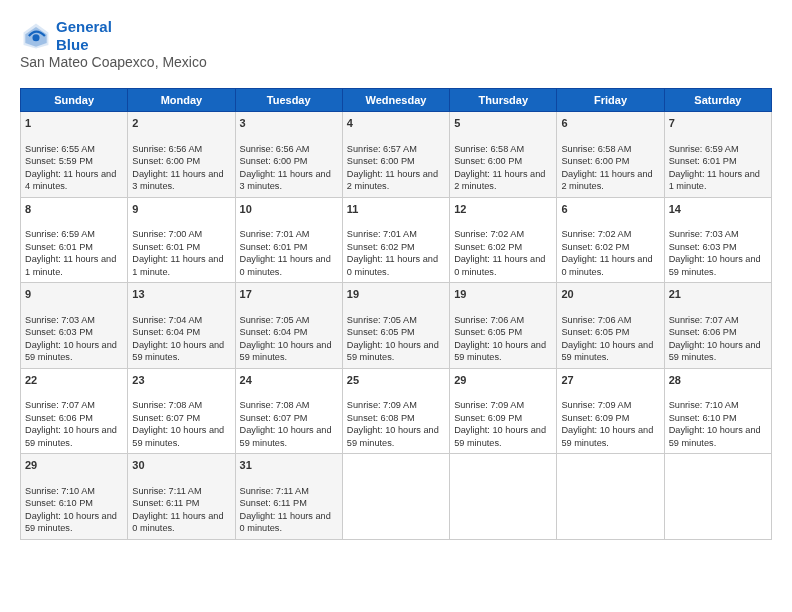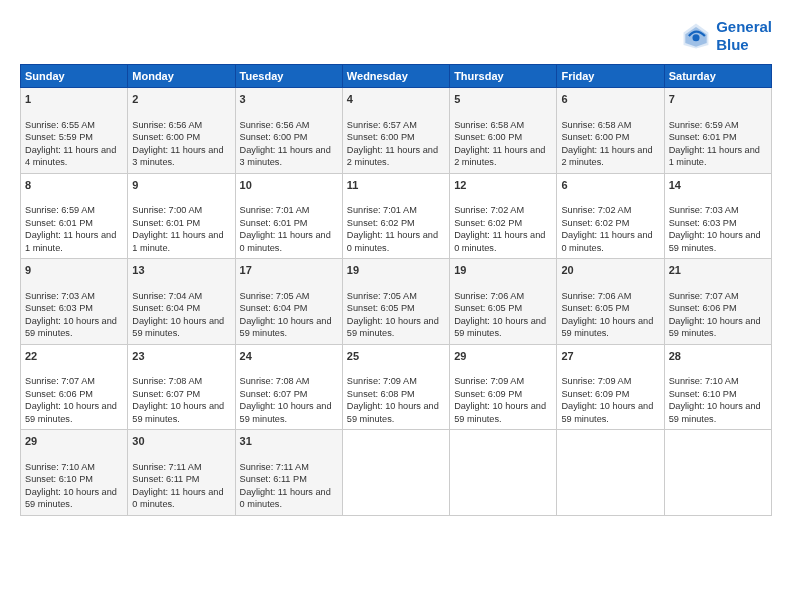--- a/index.html
+++ b/index.html
@@ -11,21 +11,22 @@
       overflow: hidden;
     }
     .page {
       width: 792px;
       padding: 18px 20px 10px 20px;
     }
     .header-row {
       display: flex;
       justify-content: flex-end;
       align-items: flex-start;
-      margin-bottom: 10px;
+      margin-bottom: 18px;
+      flex-direction: column;
     }
     .logo {
       display: flex;
       align-items: center;
       gap: 4px;
     }
     .logo-text {
       font-size: 15px;
       font-weight: bold;
       color: #333;
@@ -51,21 +52,21 @@
       width: 100%;
       border-collapse: collapse;
       font-size: 10px;
     }
     thead tr th {
       background-color: #1565c0;
       color: #fff;
       padding: 5px 4px;
       font-size: 11px;
       font-weight: bold;
-      text-align: left;
+      text-align: center;
       border: 1px solid #0d47a1;
     }
     tbody tr td {
       vertical-align: top;
       padding: 4px 4px;
       border: 1px solid #ccc;
       line-height: 1.35;
       color: #333;
       width: 14.28%;
       height: 80px;
@@ -102,20 +103,21 @@
         <polygon points="18,8 30,16 30,26 18,30 6,26 6,16" fill="#1565c0" opacity="0.3"></polygon>
         <path d="M10 18 Q18 8 28 18" stroke="#1565c0" stroke-width="2.5" fill="none"></path>
         <circle cx="18" cy="20" r="4" fill="#1565c0"></circle>
       </svg>
       <div class="logo-text">
         <div><span style="color:#1565c0;">General</span></div>
         <div><span style="color:#1565c0;">Blue</span></div>
       </div>
     </div>
     <div class="title-block">
+      <div class="location-title">San Mateo Coapexco, Mexico</div>
     </div>
   </div>
 
   <table>
     <thead>
       <tr>
       <th>Sunday</th>
           <th>Monday</th>
           <th>Tuesday</th>
           <th>Wednesday</th>

